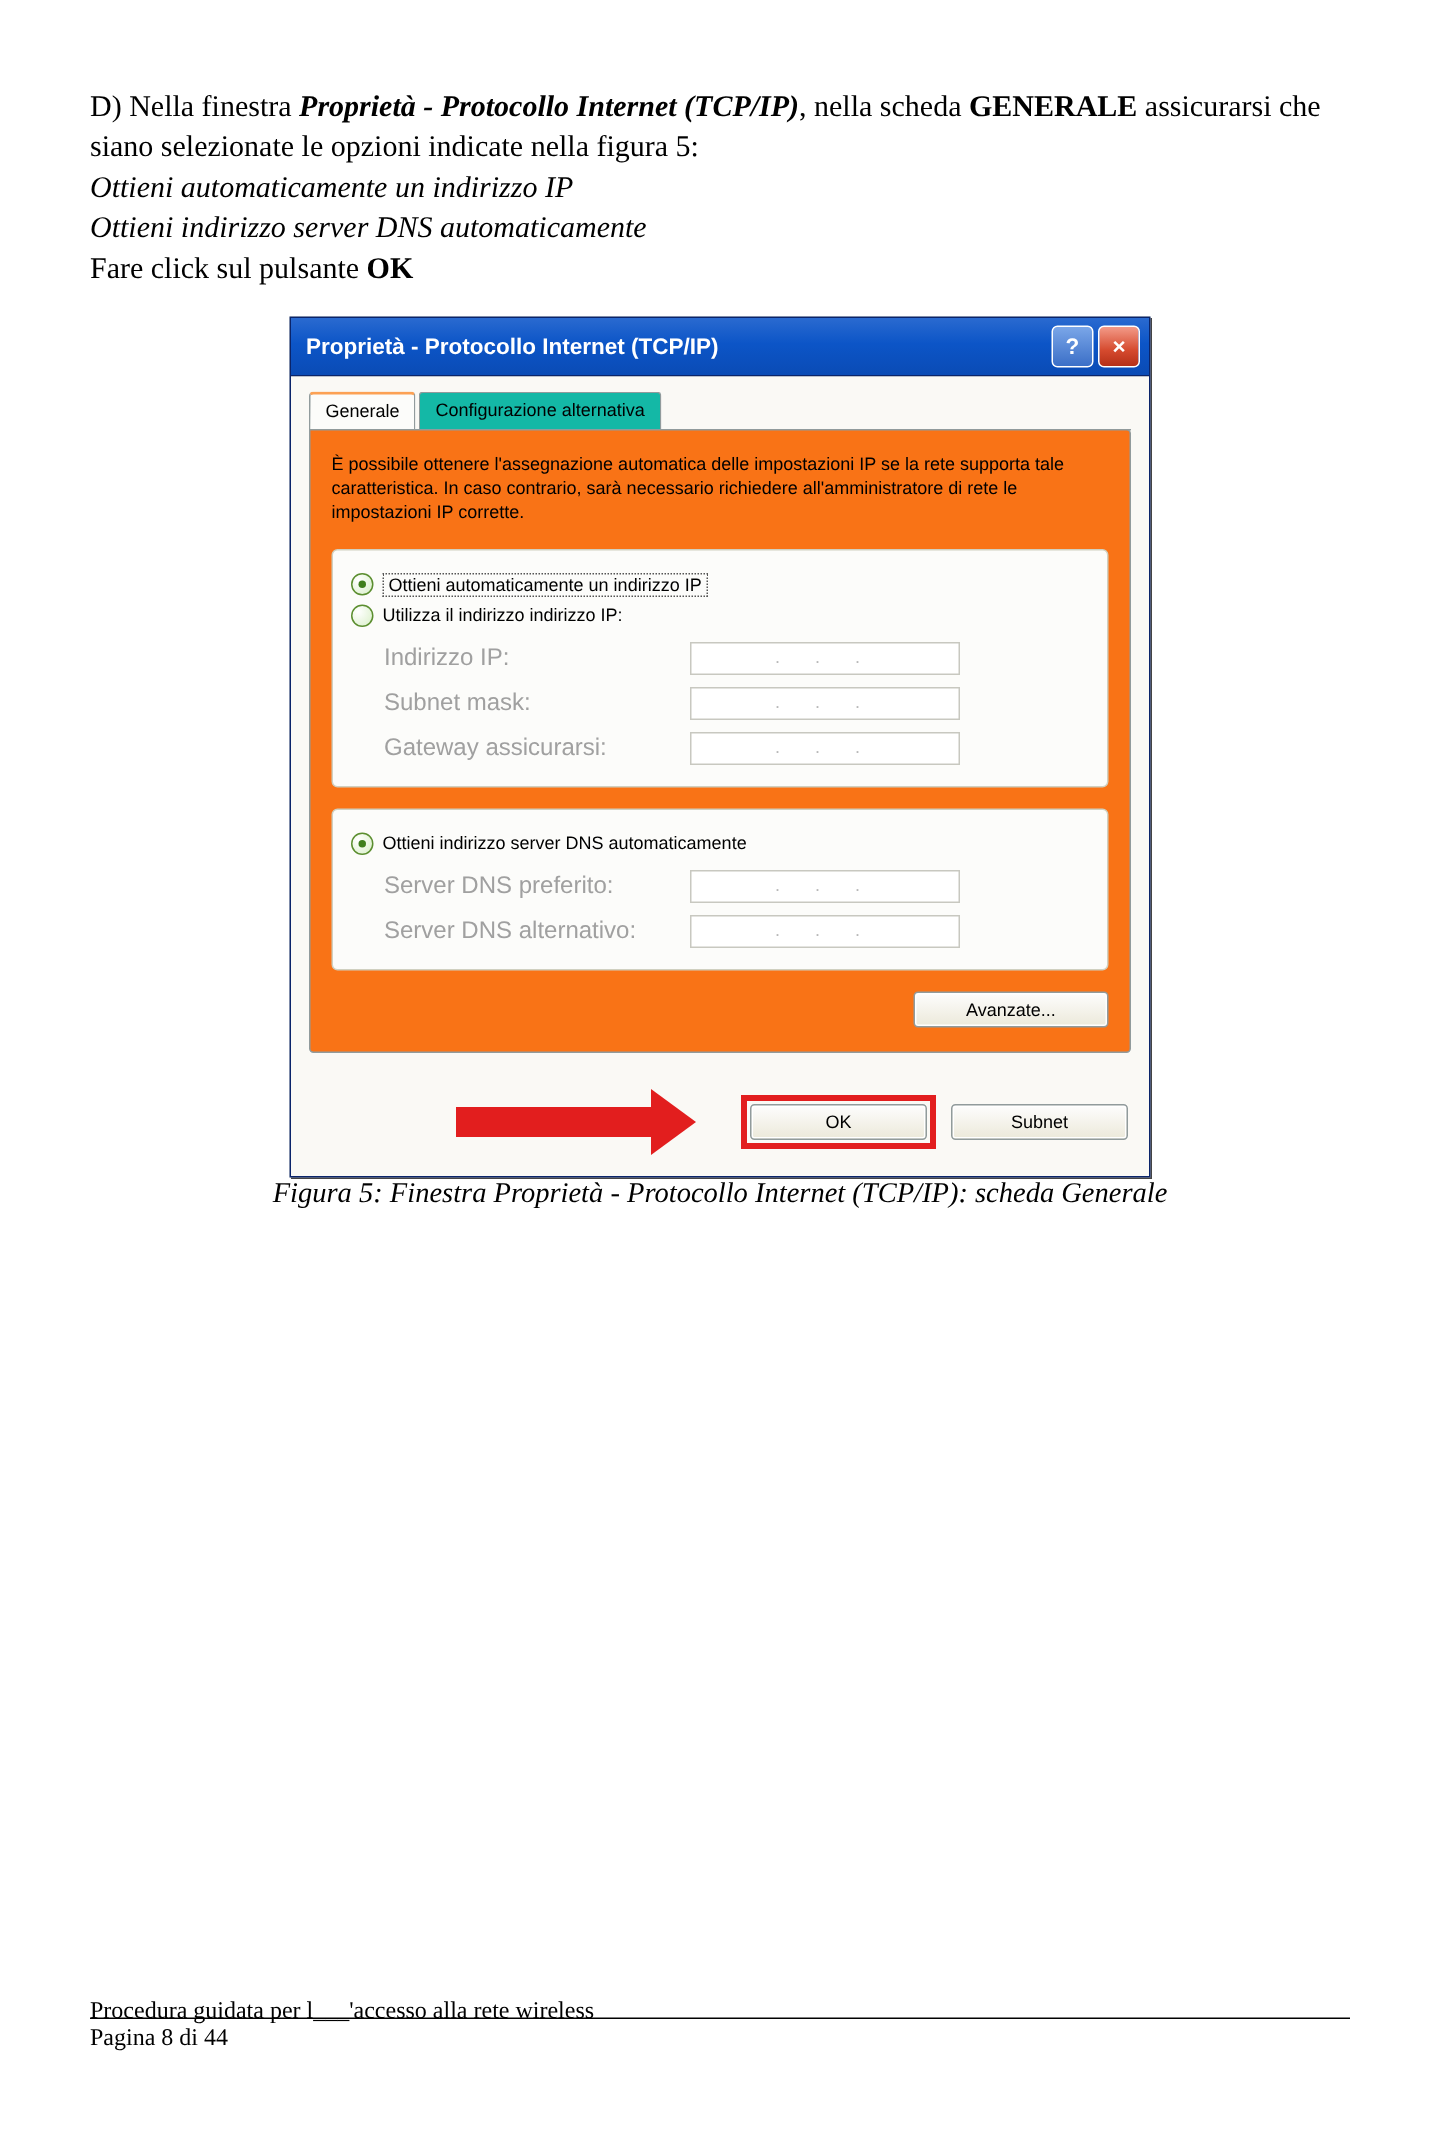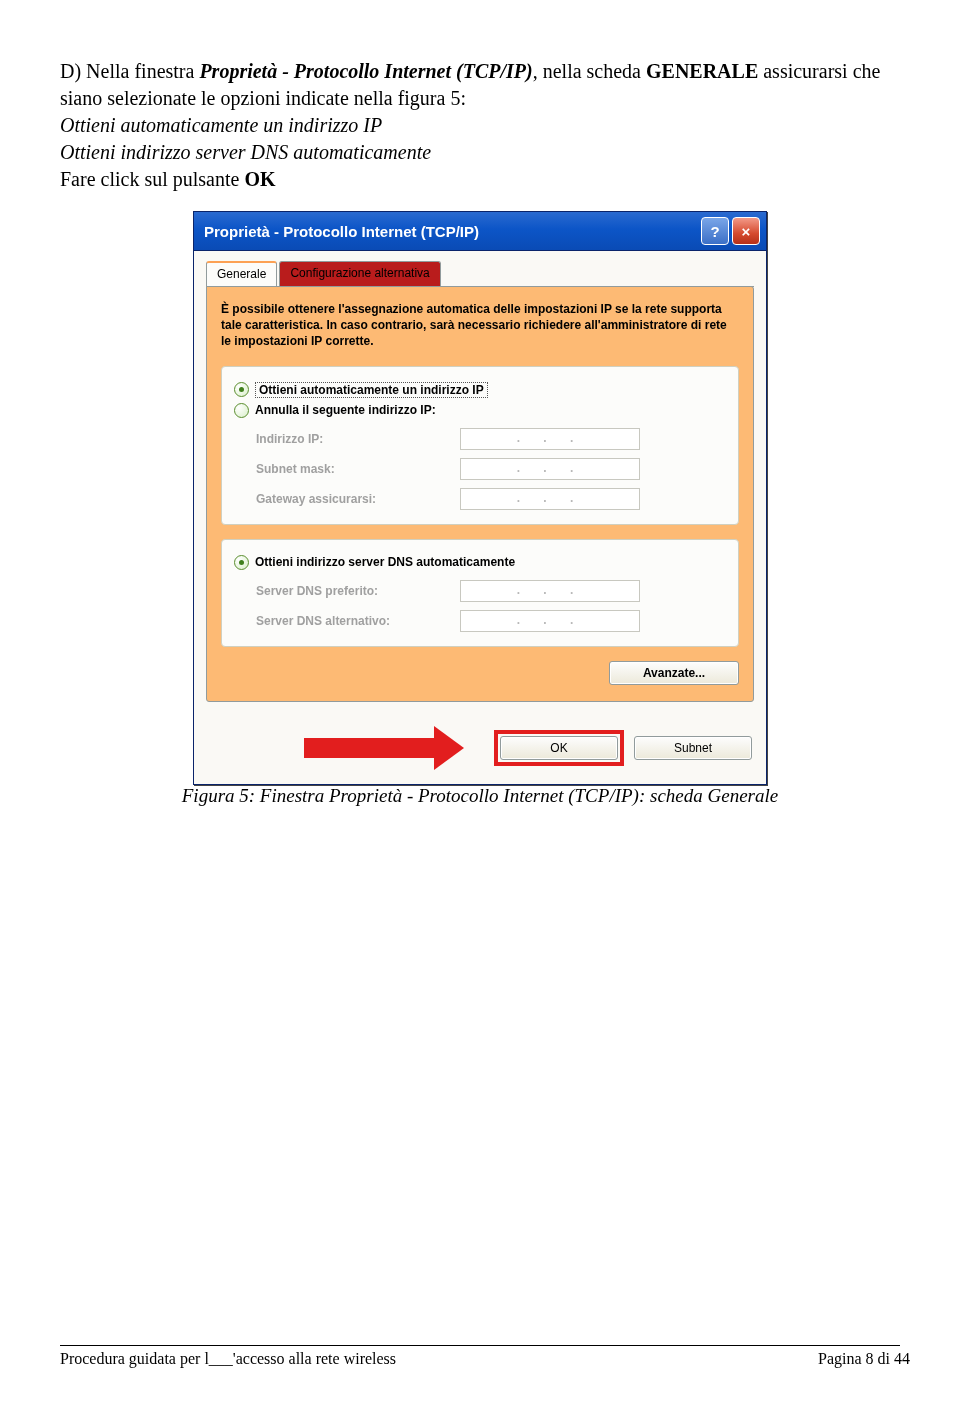--- a/index.html
+++ b/index.html
@@ -72,39 +72,38 @@
   }
   .tabs {
     display: flex;
     border-bottom: 1px solid #919b9c;
     margin-bottom: -1px;
   }
   .tab {
     padding: 4px 10px 5px 10px;
     border: 1px solid #919b9c;
     border-bottom: none;
-    background: #b91c1c;
+    background: #14b8a6;
     border-radius: 3px 3px 0 0;
     margin-right: 2px;
     font-size: 12px;
     cursor: pointer;
   }
   .tab.active {
     background: #fcfcfa;
     border-top: 2px solid #fca154;
     position: relative;
     z-index: 2;
   }
   .tab-panel {
     border: 1px solid #919b9c;
     border-top: 1px solid #919b9c;
-    background: #fdba74;
+    background: #f97316;
     padding: 14px 14px 16px 14px;
     border-radius: 0 3px 3px 3px;
-    font-weight: bold;
   }
   .desc {
     font-size: 12px;
     line-height: 1.35;
     margin-bottom: 16px;
     color: #000;
   }
   .group {
     border: 1px solid #d0d0c0;
     border-radius: 4px;
@@ -143,21 +142,21 @@
     border: 1px dotted #555;
     padding: 0 3px;
   }
   .field-grid {
     display: grid;
     grid-template-columns: 190px 180px;
     gap: 8px 14px;
     margin: 10px 0 2px 22px;
   }
   .field-label {
-    font-size: 12px;
+    font-size: 16px;
     color: #a0a0a0;
     align-self: center;
   }
   .ip-input {
     height: 22px;
     border: 1px solid #c8c8c0;
     background: #fff;
     font-family: Tahoma, sans-serif;
     font-size: 12px;
     color: #b8b8b8;
@@ -228,20 +227,21 @@
   }
   .footer {
     position: absolute;
     bottom: 12px;
     left: 60px;
     right: 50px;
     display: flex;
     justify-content: space-between;
     font-size: 16px;
     font-family: "Times New Roman", serif;
+    flex-direction: column;
   }
 </style>
 </head>
 <body>
 
 <div class="page">
 
   <div class="instruction">
     <span class="lead">D) Nella finestra </span>
     <span class="italic bold">Proprietà - Protocollo Internet (TCP/IP)</span><span>, nella scheda </span><span class="bold">GENERALE</span>
@@ -270,21 +270,21 @@
         <div class="tab-panel">
           <div class="desc">È possibile ottenere l'assegnazione automatica delle impostazioni IP se la rete supporta tale caratteristica. In caso contrario, sarà necessario richiedere all'amministratore di rete le impostazioni IP corrette.</div>
 
           <div class="group">
             <div class="radio-row">
               <span class="radio selected"></span>
               <span class="sel-outline">Ottieni automaticamente un indirizzo IP</span>
             </div>
             <div class="radio-row">
               <span class="radio"></span>
-              <span>Annulla il seguente indirizzo IP:</span>
+              <span>Utilizza il indirizzo indirizzo IP:</span>
             </div>
             <div class="field-grid">
               <div class="field-label">Indirizzo IP:</div>
               <div class="ip-input">.  .  .</div>
               <div class="field-label">Subnet mask:</div>
               <div class="ip-input">.  .  .</div>
               <div class="field-label">Gateway assicurarsi:</div>
               <div class="ip-input">.  .  .</div>
             </div>
           </div>

